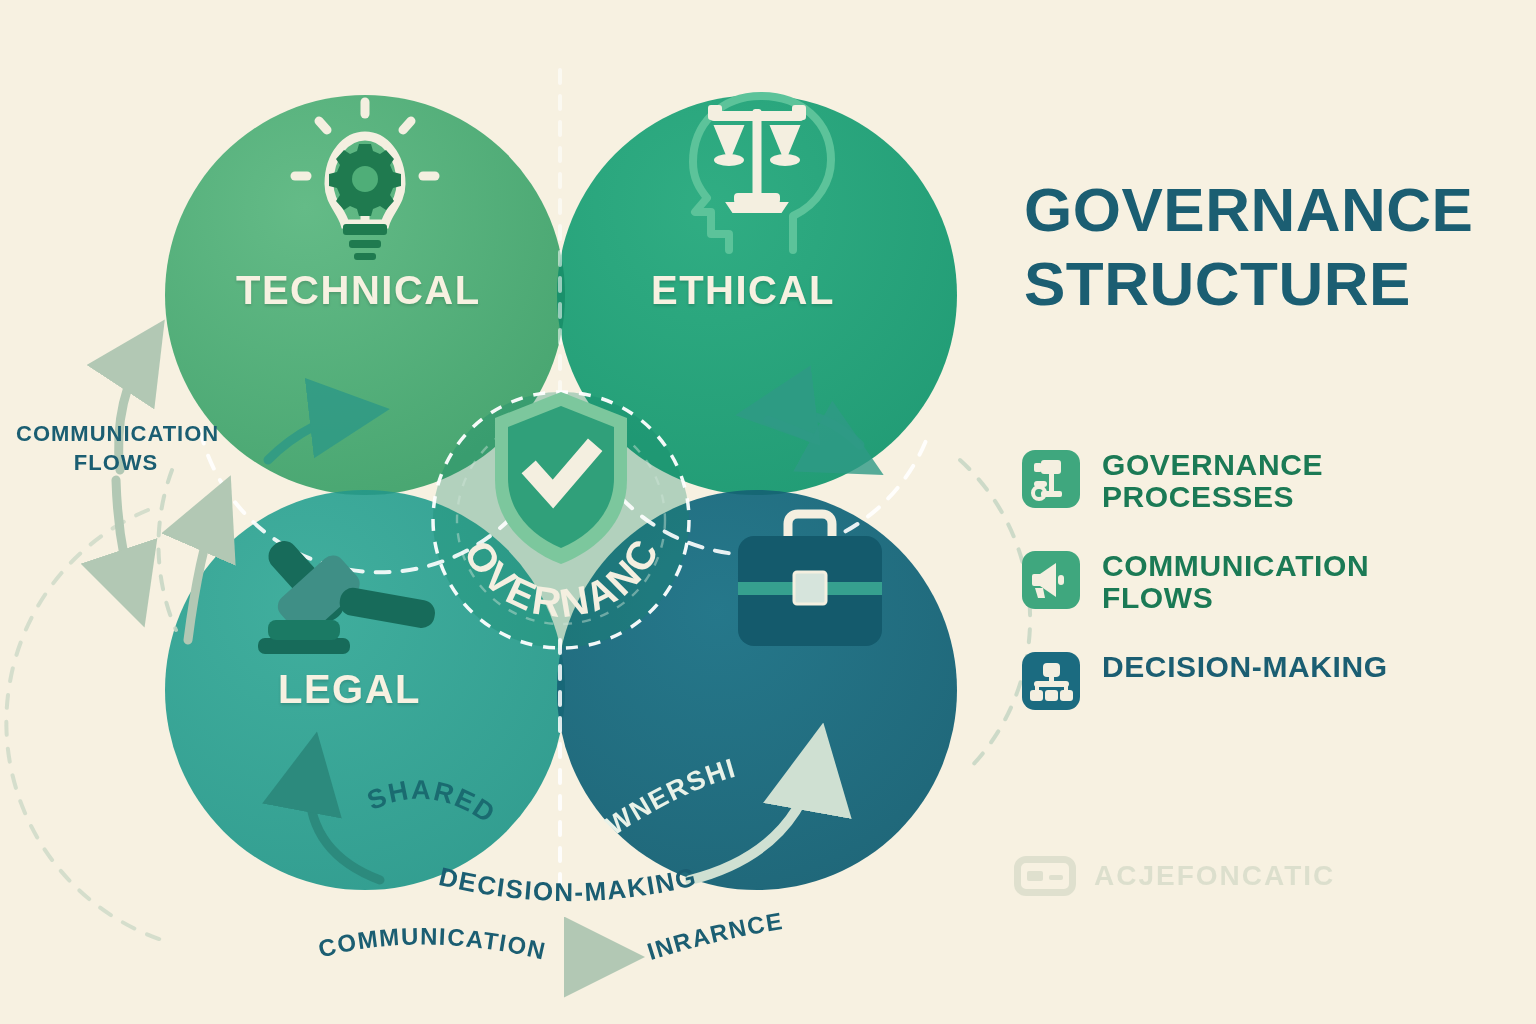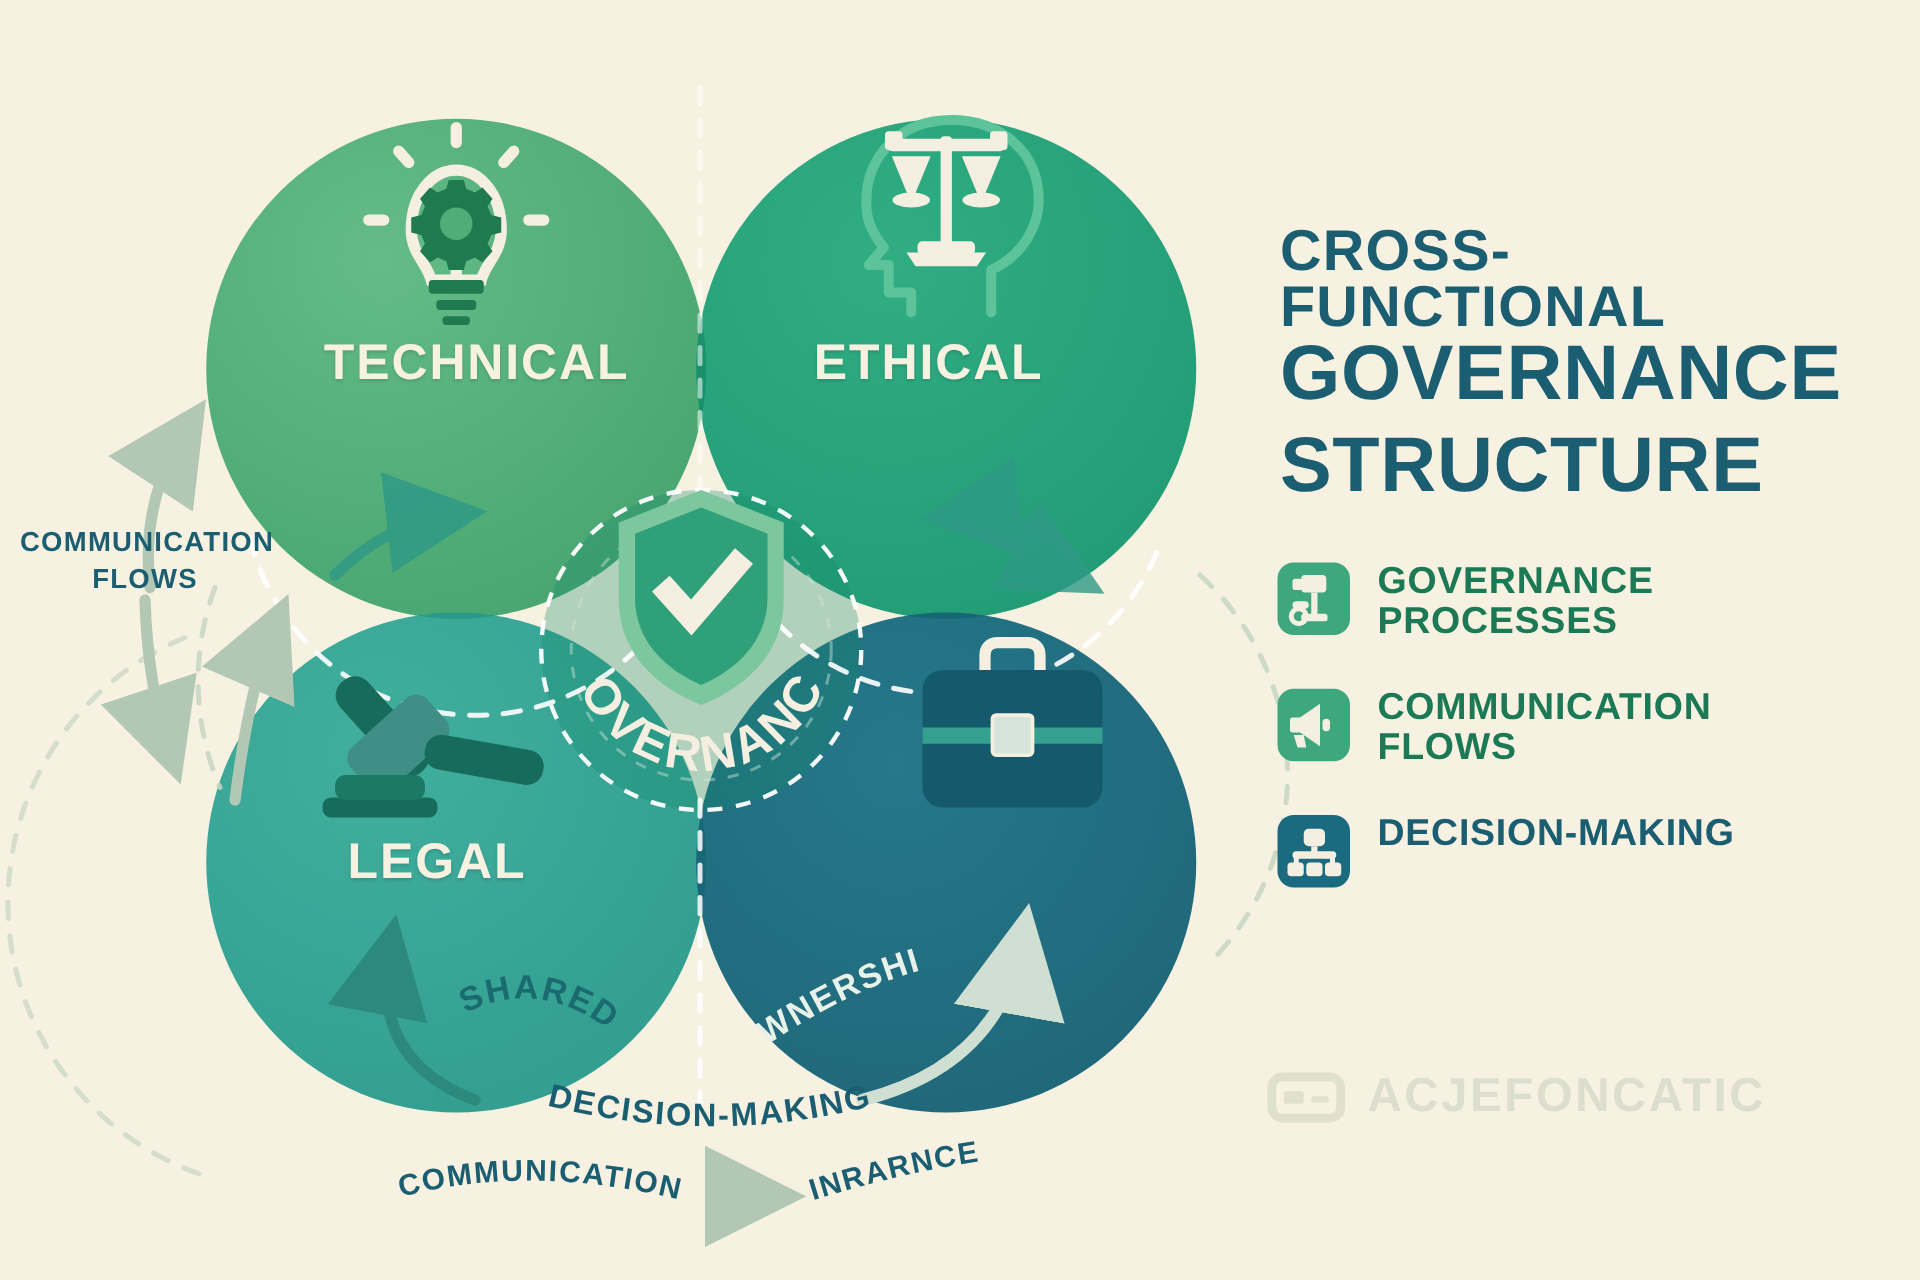--- a/index.html
+++ b/index.html
@@ -52,32 +52,32 @@
   }
   .wm-mark:before{
     content:"";position:absolute;left:6px;top:8px;width:16px;height:10px;
     background:#b9c6b0;border-radius:2px;
   }
   .wm-mark:after{
     content:"";position:absolute;left:28px;top:12px;width:14px;height:5px;
     background:#b9c6b0;border-radius:2px;
   }
   .wm-text{
-    font-size:38px;font-weight:bold;letter-spacing:2px;
+    font-size:28px;font-weight:bold;letter-spacing:2px;
     color:#b3c3ae;text-transform:uppercase;
   }
 
   
   .venn-label{
     position:absolute;font-weight:bold;color:#f7f1e1;
     text-transform:uppercase;letter-spacing:1.5px;
     text-shadow:0 2px 3px rgba(0,0,0,0.14);
     white-space:nowrap;
   }
-  #lbl-technical{left:259px;top:268px;font-size:40px;}
+  #lbl-technical{left:236px;top:268px;font-size:40px;}
   #lbl-ethical{left:651px;top:268px;font-size:40px;}
   #lbl-legal{left:278px;top:667px;font-size:40px;}
   #lbl-business{left:672px;top:667px;font-size:40px;}
 
   
   .anno{
     position:absolute;font-weight:bold;color:#1b5e72;
     text-transform:uppercase;white-space:nowrap;letter-spacing:1px;
   }
   #anno-commflows{left:16px;top:420px;font-size:22px;line-height:1.3;text-align:center;width:200px;}
@@ -289,21 +289,20 @@
   <div class="venn-label" id="lbl-technical">TECHNICAL</div>
   <div class="venn-label" id="lbl-ethical">ETHICAL</div>
   <div class="venn-label" id="lbl-legal">LEGAL</div>
 
   <div class="anno" id="anno-commflows">
     <div>COMMUNICATION</div>
     <div>FLOWS</div>
   </div>
 
   <div class="panel">
-    <div class="title-line t1">CROSS-FUNCTIONAL</div>
     <div class="title-line t2">GOVERNANCE</div>
     <div class="title-line t3">STRUCTURE</div>
   </div>
 
   <div class="legend">
 
     <div class="legend-row">
       <div class="legend-icon" style="background:#3fa77e;">
         <svg viewBox="0 0 58 58" width="58" height="58">
           <g fill="#f4efe0">

